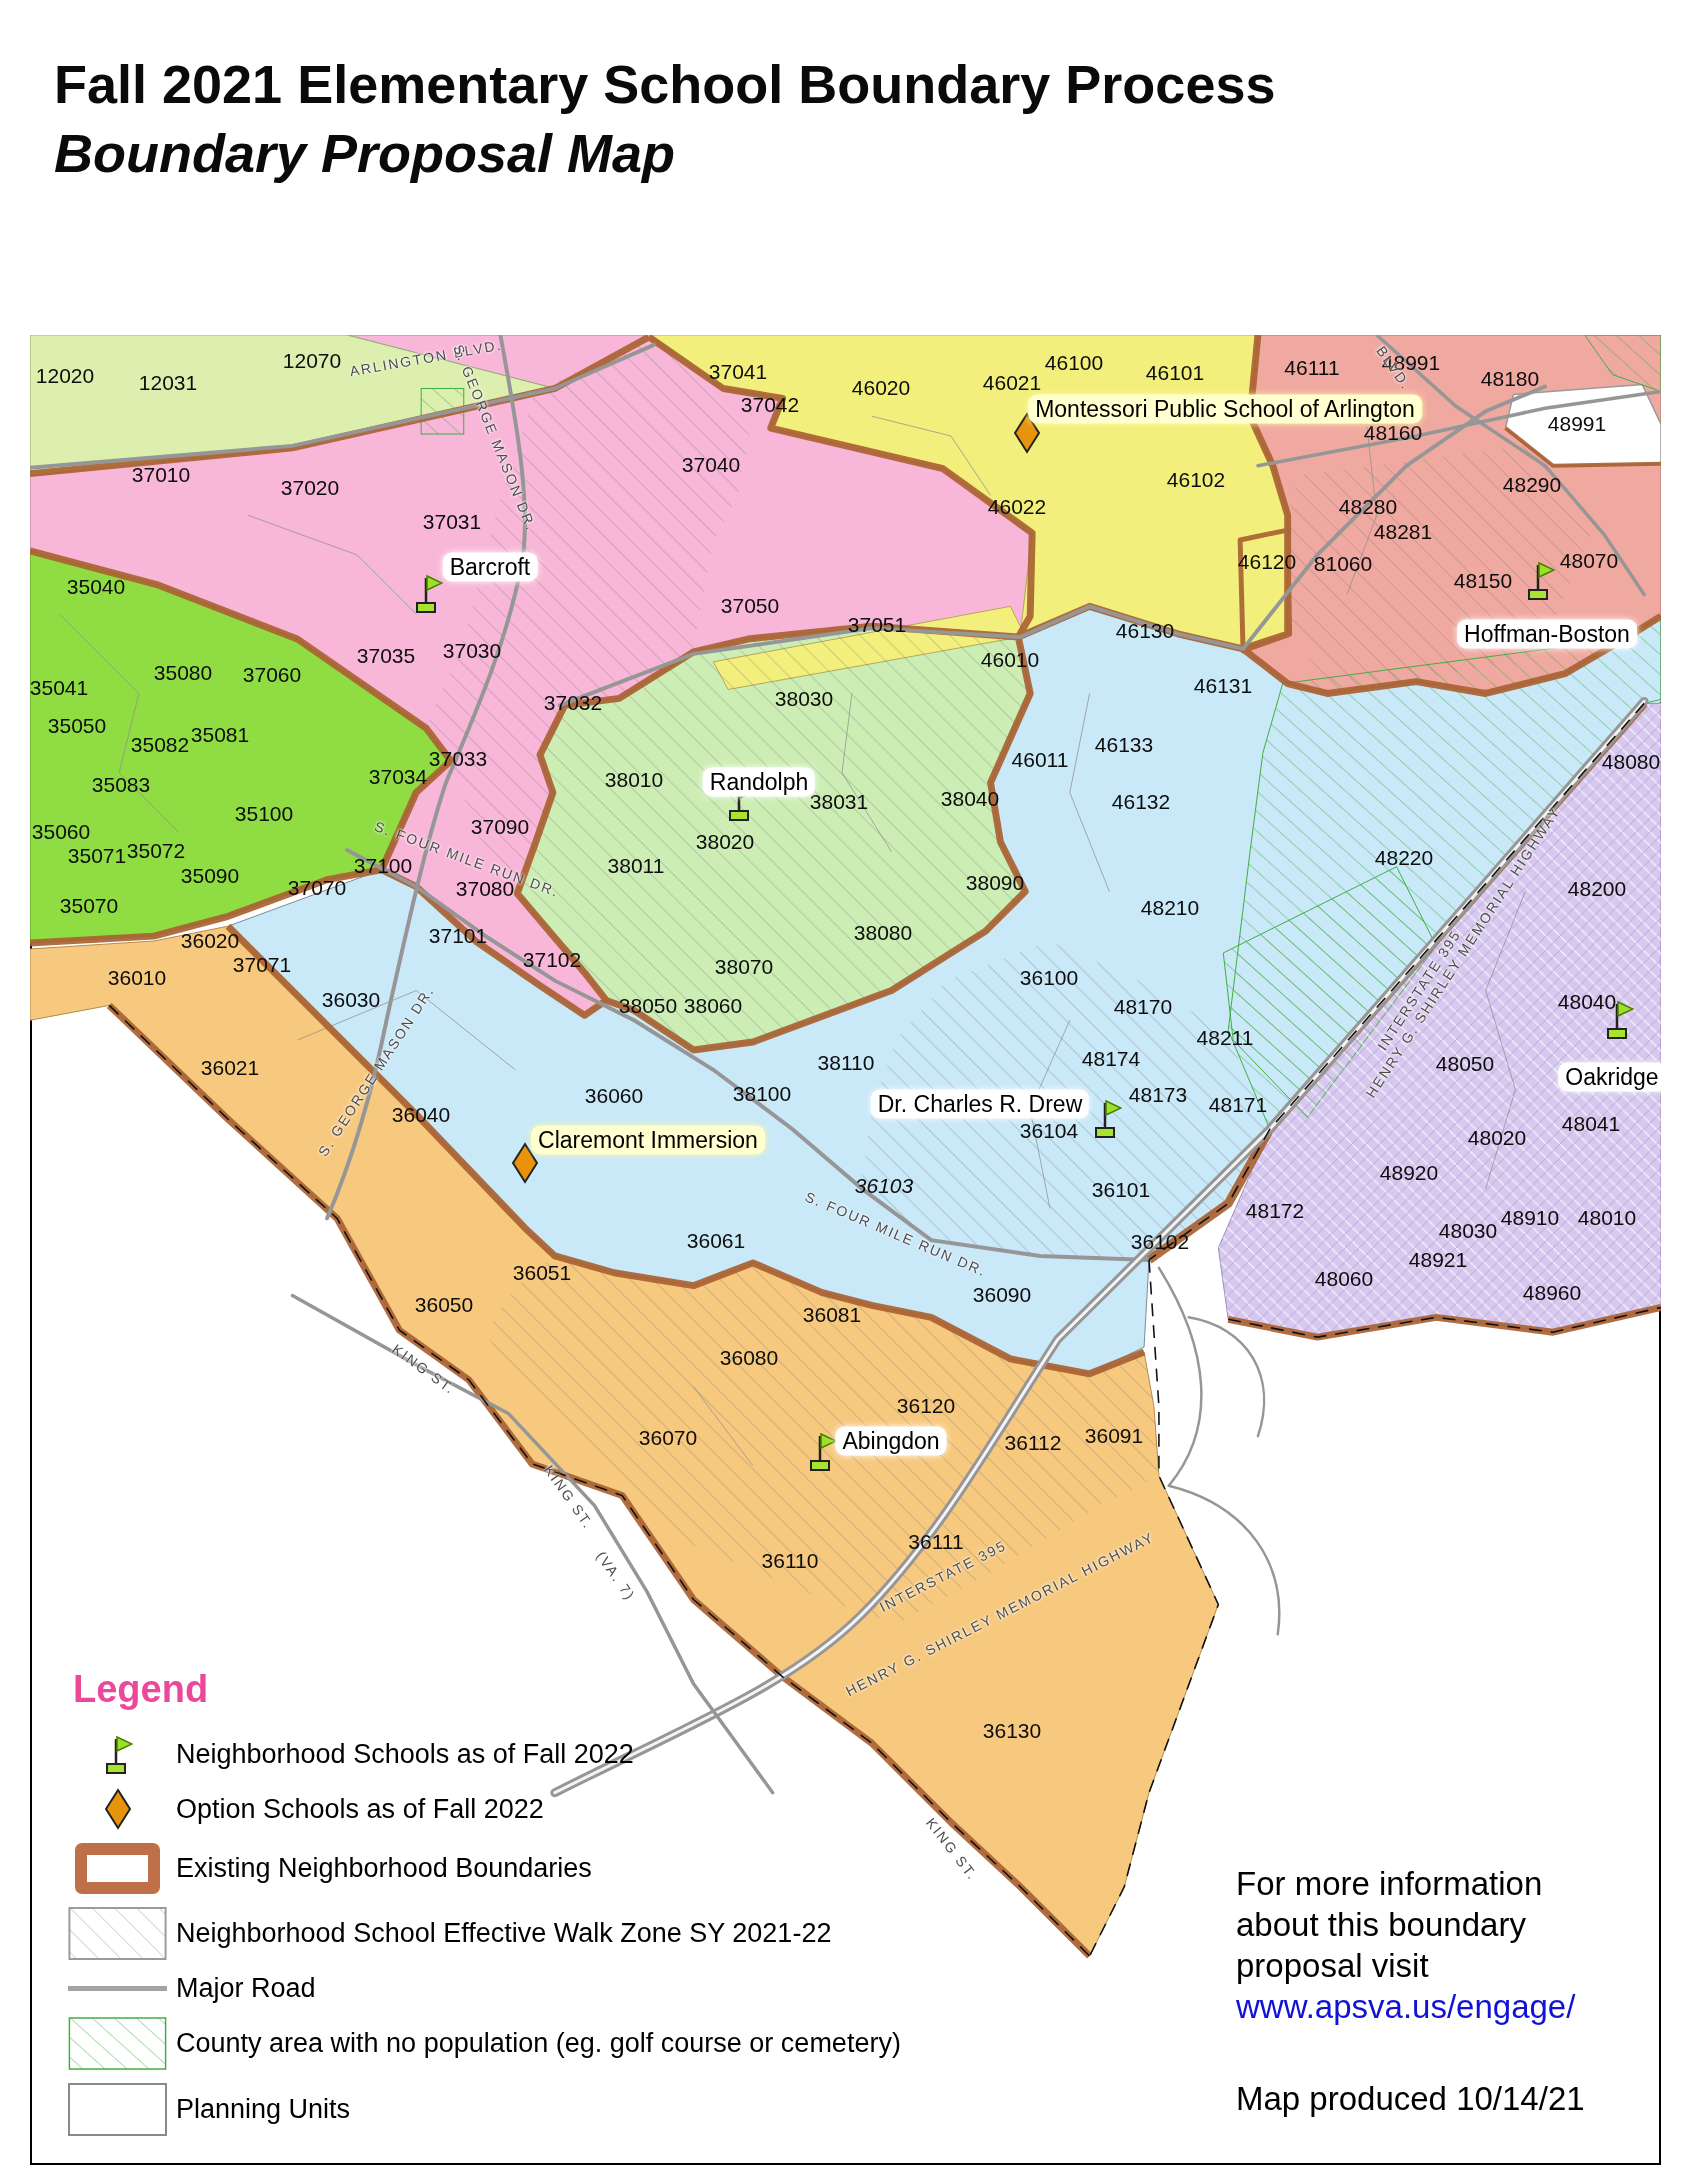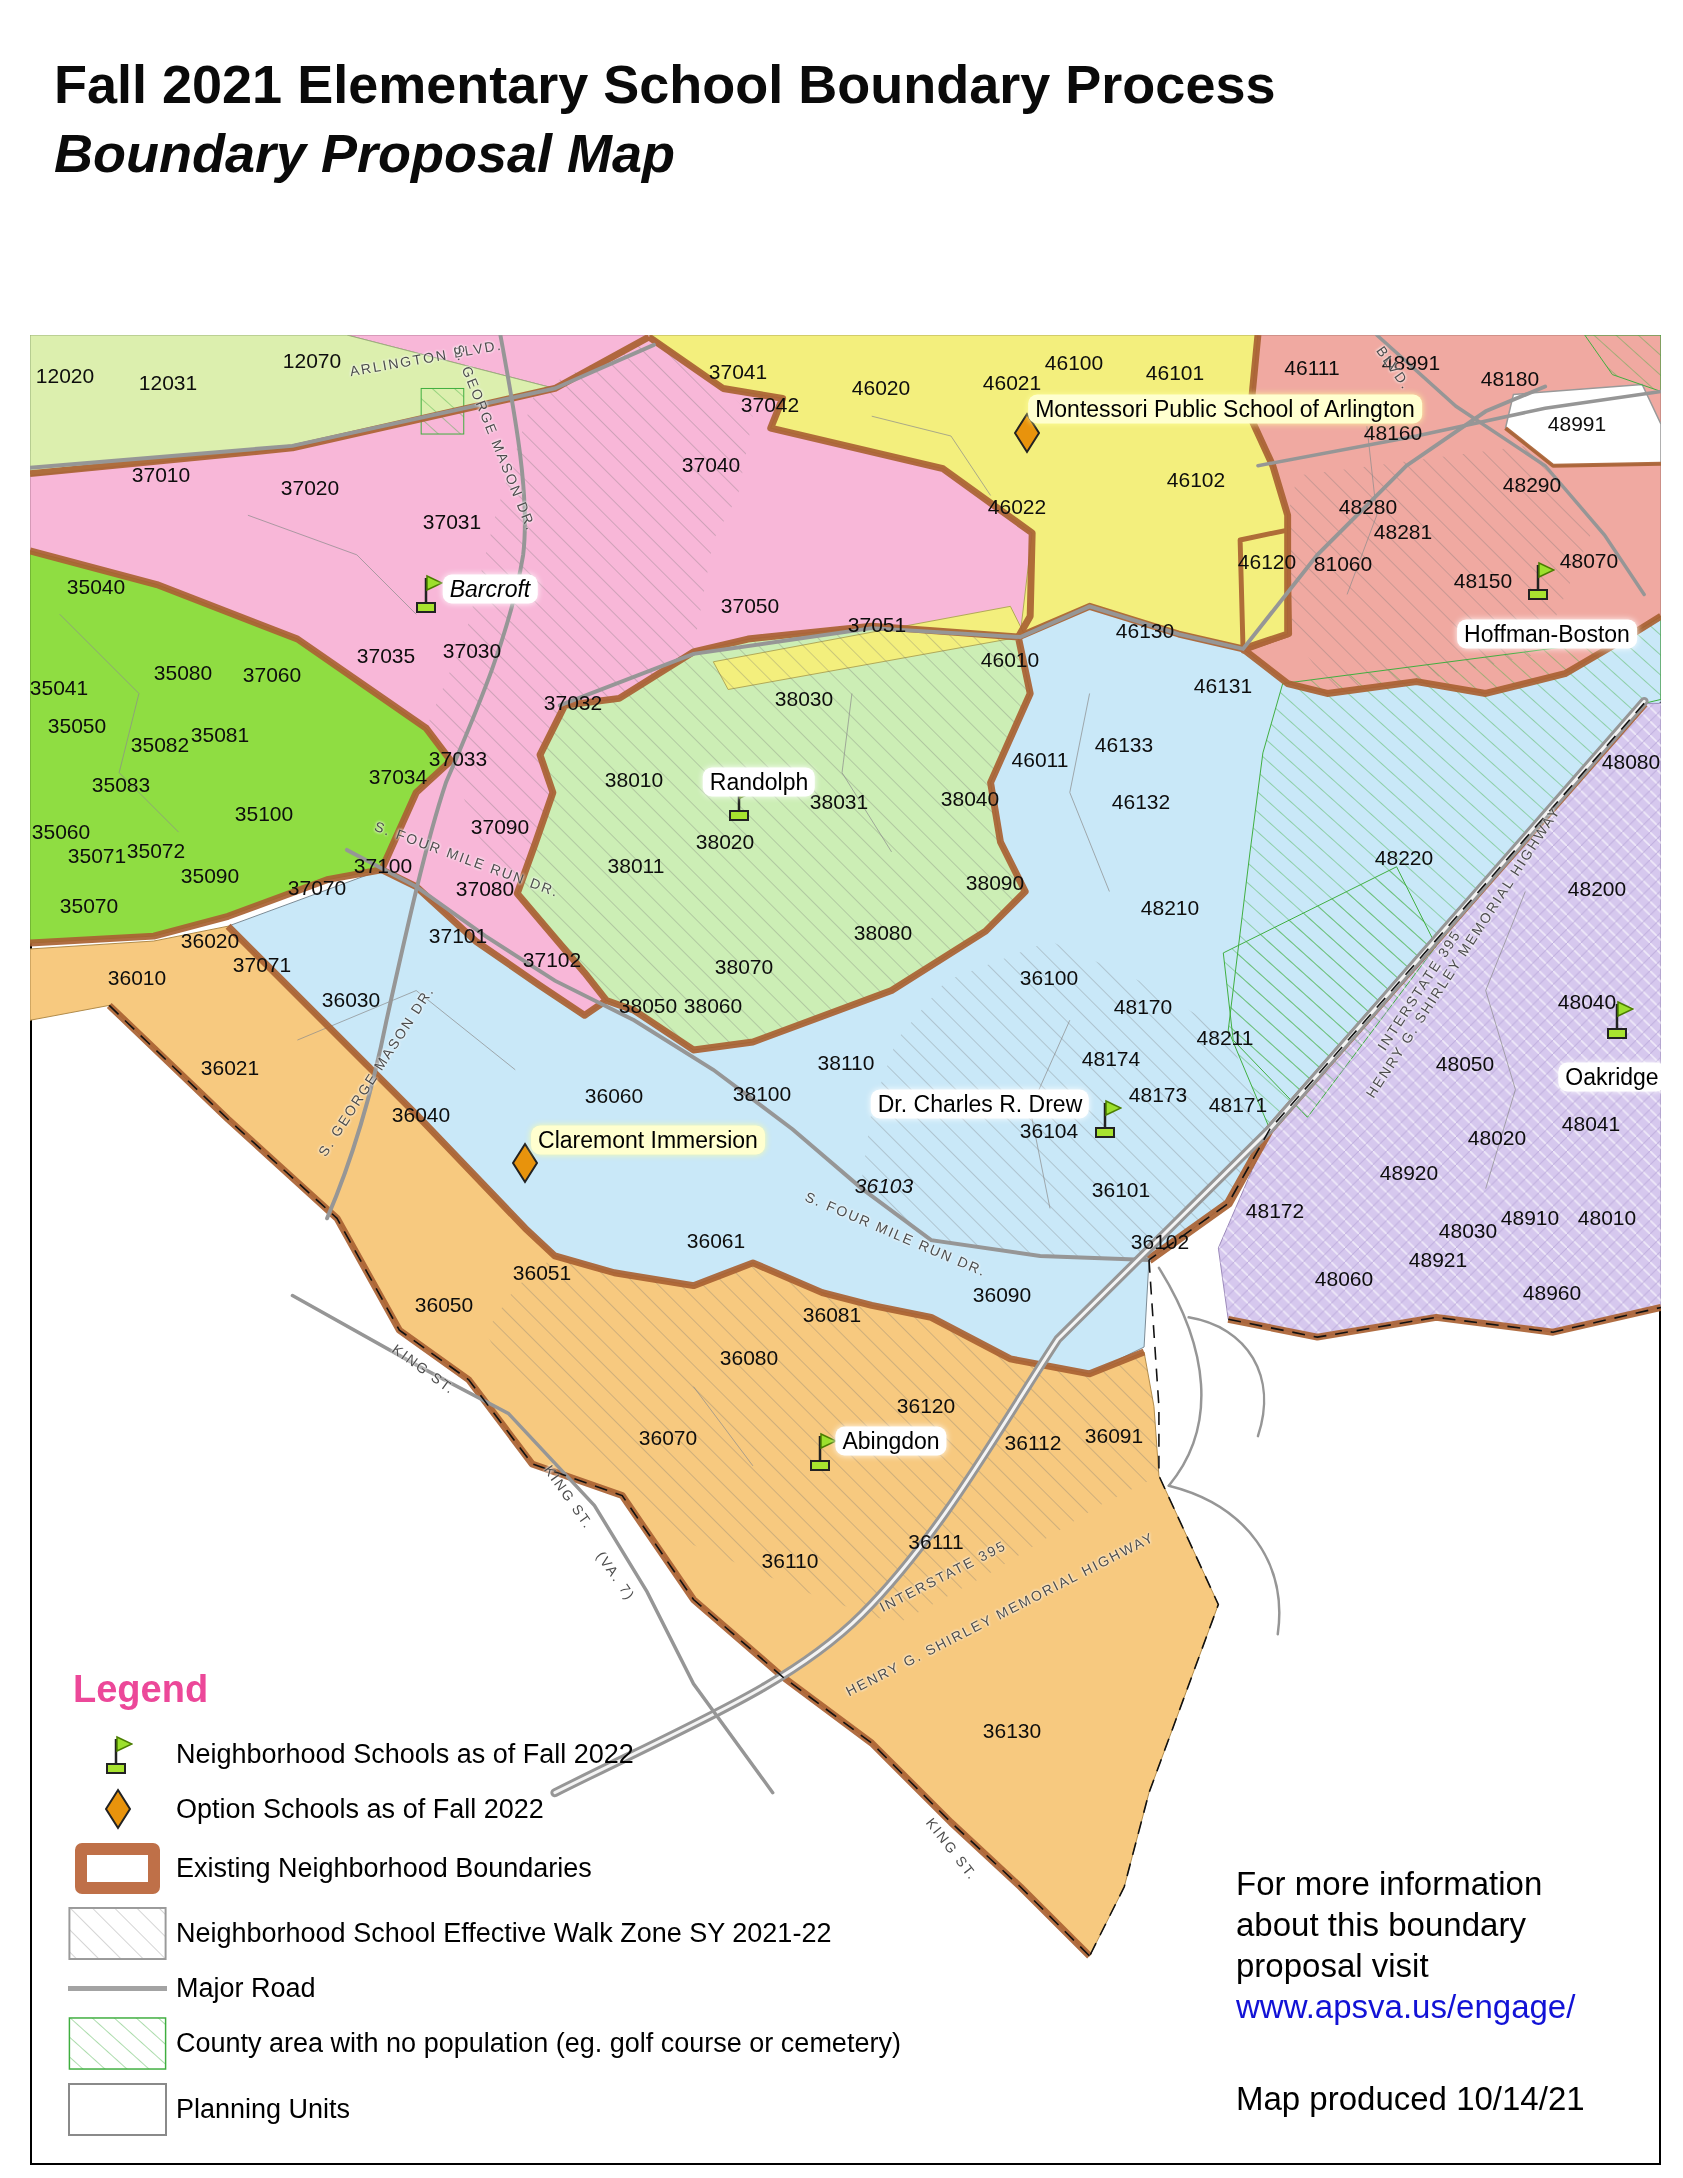--- a/index.html
+++ b/index.html
@@ -271,21 +271,21 @@
       <div class="rl" style="left: 952px; top: 1849px; transform: translate(-50%, -50%) rotate(52deg);">KING ST.</div>
       <div class="rl" style="left: 943px; top: 1576px; transform: translate(-50%, -50%) rotate(-27deg);">INTERSTATE 395</div>
       <div class="rl" style="left: 1000px; top: 1614px; transform: translate(-50%, -50%) rotate(-27deg);">HENRY G. SHIRLEY MEMORIAL HIGHWAY</div>
       <div class="rl" style="left: 1419px; top: 990px; transform: translate(-50%, -50%) rotate(-57deg);">INTERSTATE 395</div>
       <div class="rl" style="left: 1463px; top: 952px; transform: translate(-50%, -50%) rotate(-57deg);">HENRY G. SHIRLEY MEMORIAL HIGHWAY</div>
       <div class="marker" style="left: 413px; top: 572px;"><svg width="30" height="42" viewBox="0 0 30 42">
           <line x1="13" y1="6" x2="13" y2="33" stroke="#222" stroke-width="2.5"></line>
           <polygon points="14,4 29,11 14,18" fill="#9ce02c" stroke="#4a7d00" stroke-width="1.5"></polygon>
           <rect x="4" y="31" width="18" height="9" fill="#a8e32f" stroke="#222" stroke-width="2"></rect>
         </svg></div>
-      <div class="slabel" style="left: 490px; top: 589px; font-style: italic;">Barcroft</div>
+      <div class="slabel" style="left: 490px; top: 567px;">Barcroft</div>
       <div class="marker" style="left: 726px; top: 780px;"><svg width="30" height="42" viewBox="0 0 30 42">
           <line x1="13" y1="6" x2="13" y2="33" stroke="#222" stroke-width="2.5"></line>
           <polygon points="14,4 29,11 14,18" fill="#9ce02c" stroke="#4a7d00" stroke-width="1.5"></polygon>
           <rect x="4" y="31" width="18" height="9" fill="#a8e32f" stroke="#222" stroke-width="2"></rect>
         </svg></div>
       <div class="slabel" style="left: 759px; top: 782px;">Randolph</div>
       <div class="marker" style="left: 1013px; top: 412px;"><svg width="28" height="42" viewBox="0 0 28 42">
           <polygon points="14,2 26,21 14,40 2,21" fill="#e8930c" stroke="#222" stroke-width="2"></polygon>
         </svg></div>
       <div class="slabel yellow" style="left: 1225px; top: 409px;">Montessori Public School of Arlington</div>

